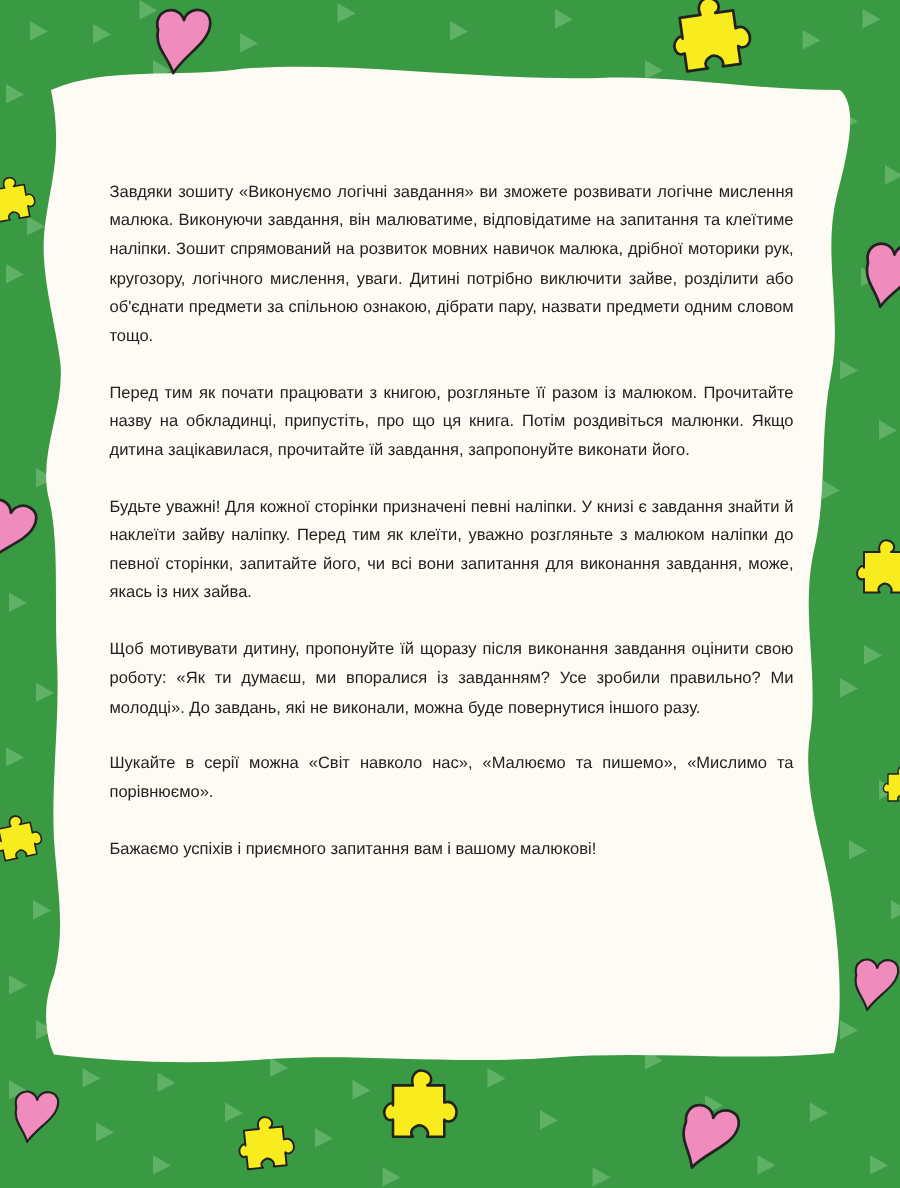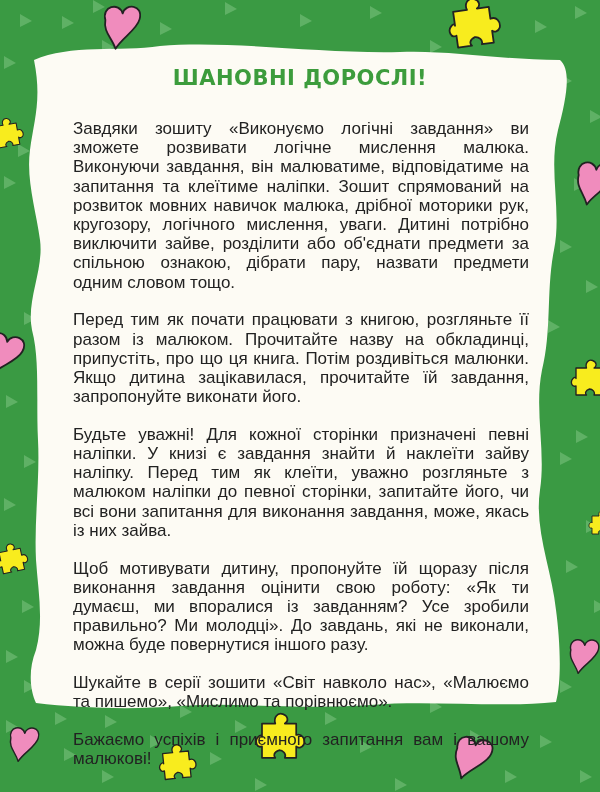--- a/index.html
+++ b/index.html
@@ -12,21 +12,21 @@
   .page {
     position: absolute; left: 0; top: 0; width: 600px; height: 792px;
   }
   .title {
     position: absolute; left: 0; top: 66px; width: 600px; text-align: center;
     color: #3c9c3c; font-weight: bold; font-size: 21px; letter-spacing: 0.5px;
     font-family: "DejaVu Sans", sans-serif;
   }
   .content {
     position: absolute; left: 73px; top: 119px; width: 456px;
-    color: #222; font-size: 17px; line-height: 19.2px;
+    color: #222; font-size: 11px; line-height: 19.2px;
     font-family: "Liberation Sans", sans-serif;
   }
   .content p { margin: 0 0 18.5px 0; text-align: justify; text-align-last: left; }
 </style>
 </head>
 <body>
 
 <svg class="bg" viewBox="0 0 600 792" xmlns="http://www.w3.org/2000/svg">
   <defs>
     <g id="tri">
@@ -137,22 +137,21 @@
     </g>
   <g transform="translate(162,748) scale(0.72) rotate(-6)">
       <use href="#puzzle"></use>
     </g>
   <g transform="translate(262,716) scale(0.95)">
       <use href="#puzzle"></use>
     </g>
 </svg>
 
 <div class="page">
-  <div class="title">ШАНОВНІ ДОРОСЛІ!</div>
   <div class="content">
     <p>Завдяки зошиту «Виконуємо логічні завдання» ви зможете розвивати логічне мислення малюка. Виконуючи завдання, він малюватиме, відповідатиме на запитання та клеїтиме наліпки. Зошит спрямований на розвиток мовних навичок малюка, дрібної моторики рук, кругозору, логічного мислення, уваги. Дитині потрібно виключити зайве, розділити або об'єднати предмети за спільною ознакою, дібрати пару, назвати предмети одним словом тощо.</p>
     <p>Перед тим як почати працювати з книгою, розгляньте її разом із малюком. Прочитайте назву на обкладинці, припустіть, про що ця книга. Потім роздивіться малюнки. Якщо дитина зацікавилася, прочитайте їй завдання, запропонуйте виконати його.</p>
     <p>Будьте уважні! Для кожної сторінки призначені певні наліпки. У книзі є завдання знайти й наклеїти зайву наліпку. Перед тим як клеїти, уважно розгляньте з малюком наліпки до певної сторінки, запитайте його, чи всі вони запитання для виконання завдання, може, якась із них зайва.</p>
     <p>Щоб мотивувати дитину, пропонуйте їй щоразу після виконання завдання оцінити свою роботу: «Як ти думаєш, ми впоралися із завданням? Усе зробили правильно? Ми молодці». До завдань, які не виконали, можна буде повернутися іншого разу.</p>
-    <p>Шукайте в серії зошити «Світ навколо нас», «Малюємо та пишемо», «Мислимо та порівнюємо».</p>
+    <p>Шукайте в серії можна «Світ навколо нас», «Малюємо та пишемо», «Мислимо та порівнюємо».</p>
     <p>Бажаємо успіхів і приємного запитання вам і вашому малюкові!</p>
   </div>
 </div>
 
 </body></html>

